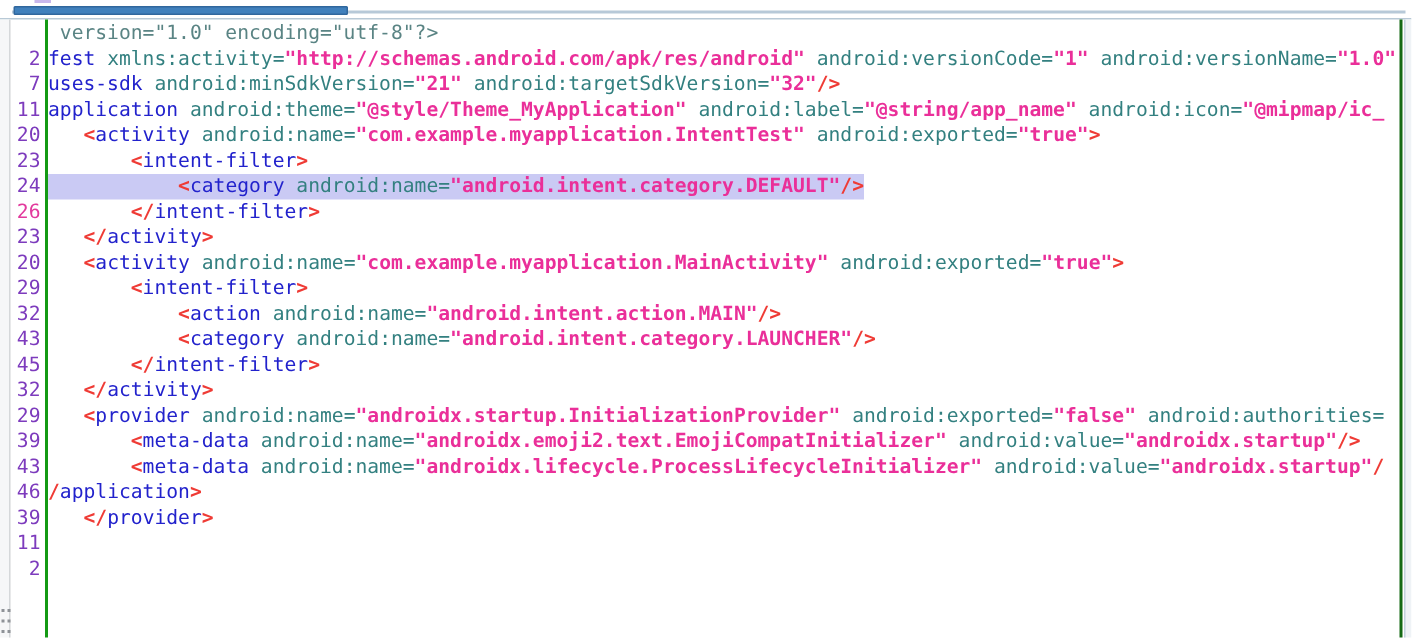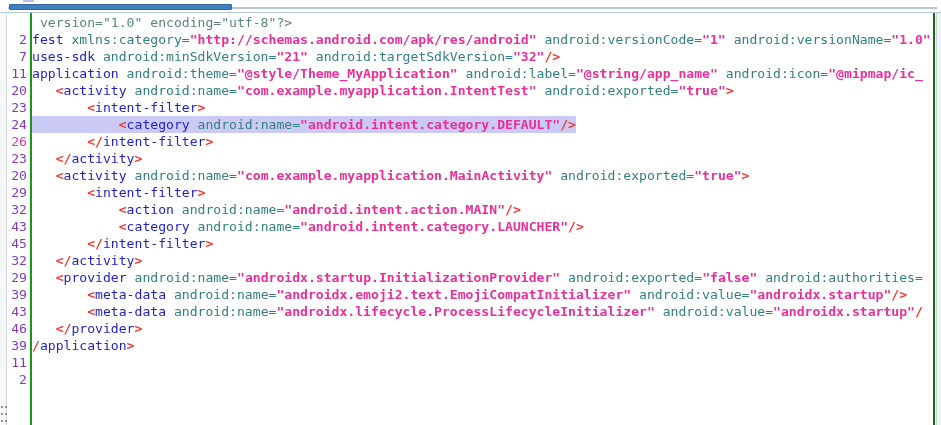--- a/index.html
+++ b/index.html
@@ -86,35 +86,35 @@
       <div class="gnum">39</div>
       <div class="gnum">43</div>
       <div class="gnum">46</div>
       <div class="gnum">39</div>
       <div class="gnum">11</div>
       <div class="gnum">2</div>
     </div>
   <div id="gutter-sep"></div>
   <div id="text">
       <div class="line"><span class="lt"><span class="tk-pi"> version="1.0" encoding="utf-8"?&gt;</span></span></div>
-      <div class="line"><span class="lt"><span class="tk-tag">fest</span><span class="tk-attr"> xmlns:category=</span><span class="tk-val">"http://schemas.android.com/apk/res/android"</span><span class="tk-attr"> android:versionCode=</span><span class="tk-val">"1"</span><span class="tk-attr"> android:versionName=</span><span class="tk-val">"1.0"</span></span></div>
+      <div class="line"><span class="lt"><span class="tk-tag">fest</span><span class="tk-attr"> xmlns:activity=</span><span class="tk-val">"http://schemas.android.com/apk/res/android"</span><span class="tk-attr"> android:versionCode=</span><span class="tk-val">"1"</span><span class="tk-attr"> android:versionName=</span><span class="tk-val">"1.0"</span></span></div>
       <div class="line"><span class="lt"><span class="tk-tag">uses-sdk</span><span class="tk-attr"> android:minSdkVersion=</span><span class="tk-val">"21"</span><span class="tk-attr"> android:targetSdkVersion=</span><span class="tk-val">"32"</span><span class="tk-delim">/&gt;</span></span></div>
       <div class="line"><span class="lt"><span class="tk-tag">application</span><span class="tk-attr"> android:theme=</span><span class="tk-val">"@style/Theme_MyApplication"</span><span class="tk-attr"> android:label=</span><span class="tk-val">"@string/app_name"</span><span class="tk-attr"> android:icon=</span><span class="tk-val">"@mipmap/ic_</span></span></div>
       <div class="line"><span class="lt"><span class="tk-plain">   </span><span class="tk-delim">&lt;</span><span class="tk-tag">activity</span><span class="tk-attr"> android:name=</span><span class="tk-val">"com.example.myapplication.IntentTest"</span><span class="tk-attr"> android:exported=</span><span class="tk-val">"true"</span><span class="tk-delim">&gt;</span></span></div>
       <div class="line"><span class="lt"><span class="tk-plain">       </span><span class="tk-delim">&lt;</span><span class="tk-tag">intent-filter</span><span class="tk-delim">&gt;</span></span></div>
       <div class="line"><div class="sel" style="left: 0px; width: 544.134px;"></div><span class="lt"><span class="tk-plain">           </span><span class="tk-delim">&lt;</span><span class="tk-tag">category</span><span class="tk-attr"> android:name=</span><span class="tk-val">"android.intent.category.DEFAULT"</span><span class="tk-delim">/&gt;</span></span></div>
       <div class="line"><span class="lt"><span class="tk-plain">       </span><span class="tk-delim">&lt;/</span><span class="tk-tag">intent-filter</span><span class="tk-delim">&gt;</span></span></div>
       <div class="line"><span class="lt"><span class="tk-plain">   </span><span class="tk-delim">&lt;/</span><span class="tk-tag">activity</span><span class="tk-delim">&gt;</span></span></div>
       <div class="line"><span class="lt"><span class="tk-plain">   </span><span class="tk-delim">&lt;</span><span class="tk-tag">activity</span><span class="tk-attr"> android:name=</span><span class="tk-val">"com.example.myapplication.MainActivity"</span><span class="tk-attr"> android:exported=</span><span class="tk-val">"true"</span><span class="tk-delim">&gt;</span></span></div>
       <div class="line"><span class="lt"><span class="tk-plain">       </span><span class="tk-delim">&lt;</span><span class="tk-tag">intent-filter</span><span class="tk-delim">&gt;</span></span></div>
       <div class="line"><span class="lt"><span class="tk-plain">           </span><span class="tk-delim">&lt;</span><span class="tk-tag">action</span><span class="tk-attr"> android:name=</span><span class="tk-val">"android.intent.action.MAIN"</span><span class="tk-delim">/&gt;</span></span></div>
       <div class="line"><span class="lt"><span class="tk-plain">           </span><span class="tk-delim">&lt;</span><span class="tk-tag">category</span><span class="tk-attr"> android:name=</span><span class="tk-val">"android.intent.category.LAUNCHER"</span><span class="tk-delim">/&gt;</span></span></div>
       <div class="line"><span class="lt"><span class="tk-plain">       </span><span class="tk-delim">&lt;/</span><span class="tk-tag">intent-filter</span><span class="tk-delim">&gt;</span></span></div>
       <div class="line"><span class="lt"><span class="tk-plain">   </span><span class="tk-delim">&lt;/</span><span class="tk-tag">activity</span><span class="tk-delim">&gt;</span></span></div>
       <div class="line"><span class="lt"><span class="tk-plain">   </span><span class="tk-delim">&lt;</span><span class="tk-tag">provider</span><span class="tk-attr"> android:name=</span><span class="tk-val">"androidx.startup.InitializationProvider"</span><span class="tk-attr"> android:exported=</span><span class="tk-val">"false"</span><span class="tk-attr"> android:authorities=</span></span></div>
       <div class="line"><span class="lt"><span class="tk-plain">       </span><span class="tk-delim">&lt;</span><span class="tk-tag">meta-data</span><span class="tk-attr"> android:name=</span><span class="tk-val">"androidx.emoji2.text.EmojiCompatInitializer"</span><span class="tk-attr"> android:value=</span><span class="tk-val">"androidx.startup"</span><span class="tk-delim">/&gt;</span></span></div>
       <div class="line"><span class="lt"><span class="tk-plain">       </span><span class="tk-delim">&lt;</span><span class="tk-tag">meta-data</span><span class="tk-attr"> android:name=</span><span class="tk-val">"androidx.lifecycle.ProcessLifecycleInitializer"</span><span class="tk-attr"> android:value=</span><span class="tk-val">"androidx.startup"</span><span class="tk-delim">/</span></span></div>
+      <div class="line"><span class="lt"><span class="tk-delim">/</span><span class="tk-tag">application</span><span class="tk-delim">&gt;</span></span></div>
       <div class="line"><span class="lt"><span class="tk-plain">   </span><span class="tk-delim">&lt;/</span><span class="tk-tag">provider</span><span class="tk-delim">&gt;</span></span></div>
-      <div class="line"><span class="lt"><span class="tk-delim">/</span><span class="tk-tag">application</span><span class="tk-delim">&gt;</span></span></div>
     </div>
   <div id="right-line"></div>
   <div id="right-strip"></div>
 </div>
 
 </body></html>

